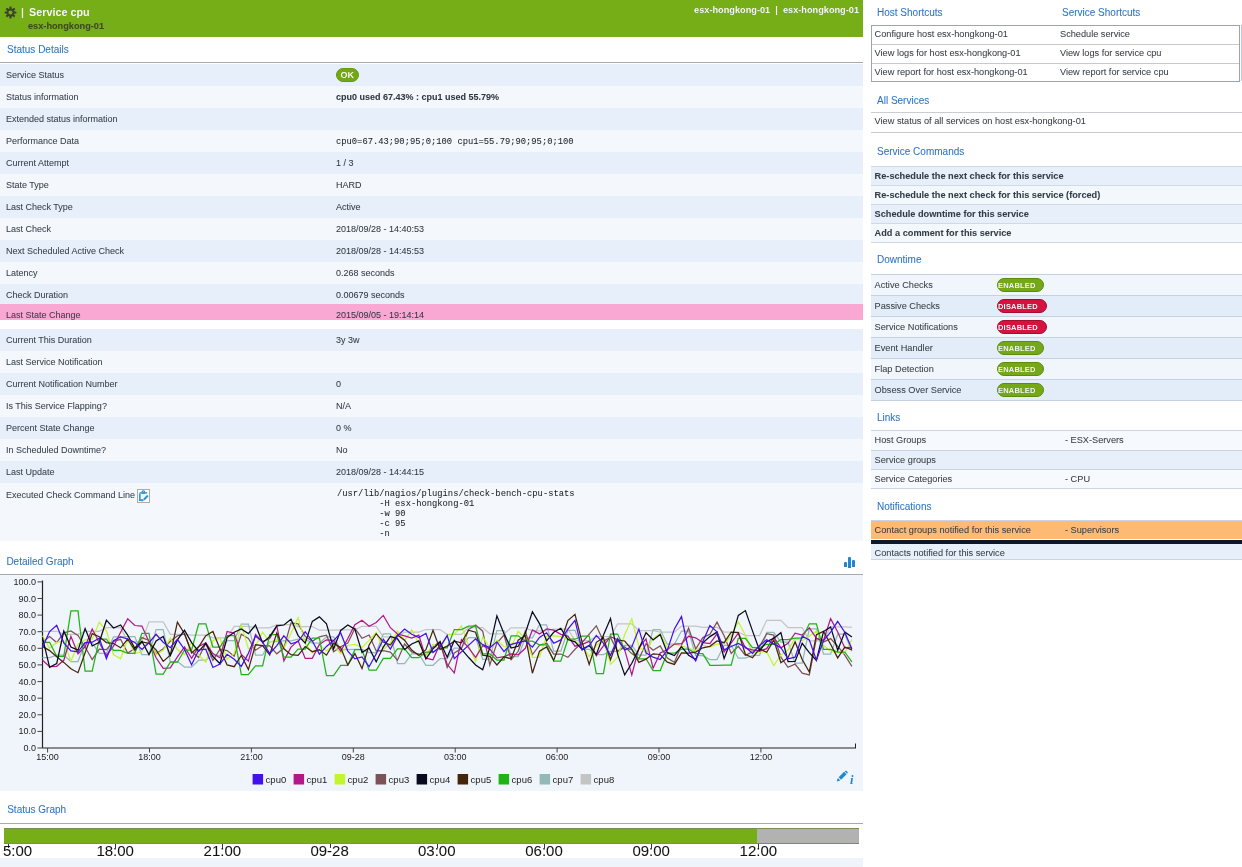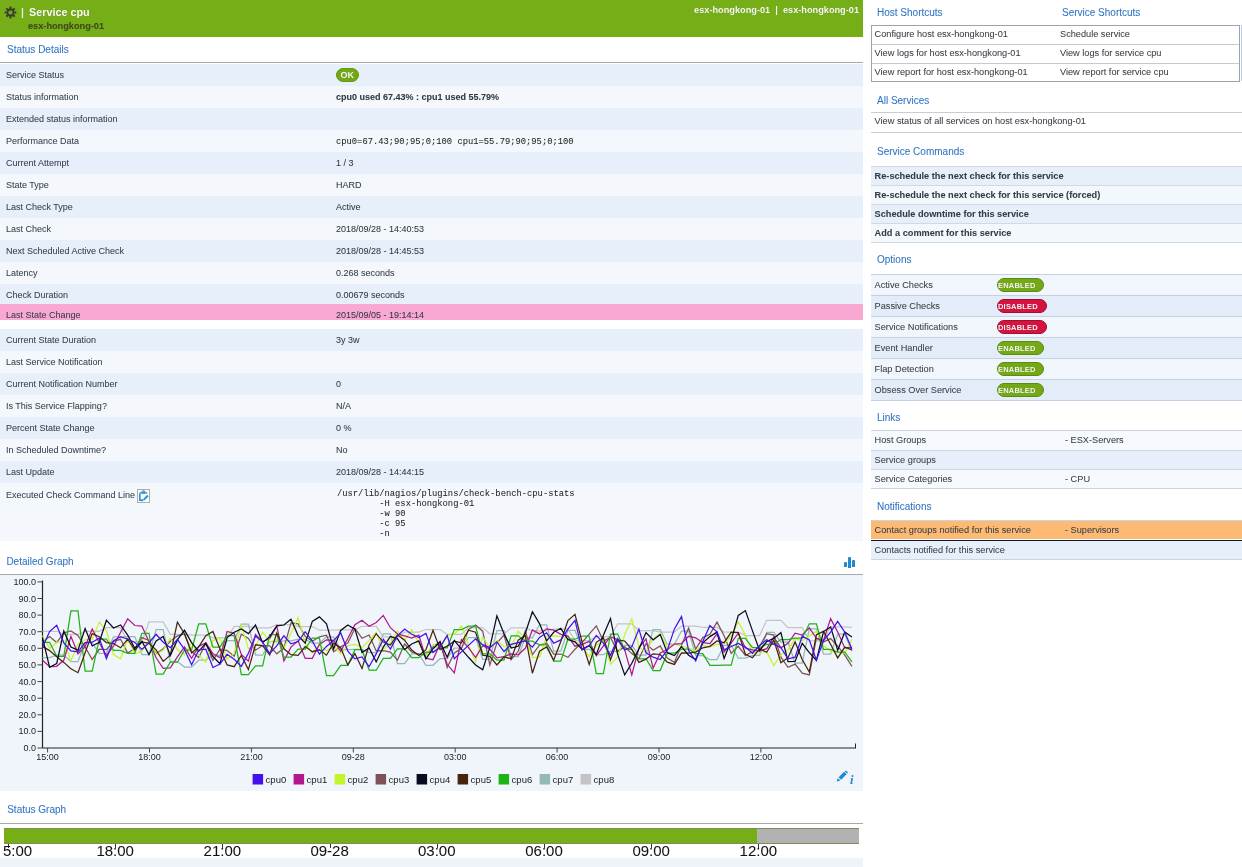--- a/index.html
+++ b/index.html
@@ -85,21 +85,21 @@
     </div>
     <div class="lrow" style="top:284.4px;height:22.08px;background:#e6effa;line-height:22.08px">
       <span class="lab">Check Duration</span>
       <span class="val">0.00679 seconds</span>
     </div>
     <div class="lrow" style="top:304px;height:16px;background:#f9a8d4;line-height:22.08px">
       <span class="lab">Last State Change</span>
       <span class="val">2015/09/05 - 19:14:14</span>
     </div>
     <div class="lrow" style="top:328.6px;height:22.08px;background:#e6effa;line-height:22.08px">
-      <span class="lab">Current State Duration</span>
+      <span class="lab">Current This Duration</span>
       <span class="val">3y 3w</span>
     </div>
     <div class="lrow" style="top:350.6px;height:22.08px;background:#f4f8fd;line-height:22.08px">
       <span class="lab">Last Service Notification</span>
       <span class="val"></span>
     </div>
     <div class="lrow" style="top:372.7px;height:22.08px;background:#e6effa;line-height:22.08px">
       <span class="lab">Current Notification Number</span>
       <span class="val">0</span>
     </div>
@@ -276,21 +276,21 @@
     <div class="rrow bold" style="left:871px;top:184.5px;width:371px;height:19px;line-height:19px;background:#f3f8fd;border-top:1px solid #d0d9e4;box-sizing:border-box">
       <span style="position:absolute;left:3.6px">Re-schedule the next check for this service (forced)</span>
     </div>
     <div class="rrow bold" style="left:871px;top:203.5px;width:371px;height:19px;line-height:19px;background:#e6effa;border-top:1px solid #d0d9e4;box-sizing:border-box">
       <span style="position:absolute;left:3.6px">Schedule downtime for this service</span>
     </div>
     <div class="rrow bold" style="left:871px;top:222.5px;width:371px;height:19px;line-height:19px;background:#f3f8fd;border-top:1px solid #d0d9e4;box-sizing:border-box">
       <span style="position:absolute;left:3.6px">Add a comment for this service</span>
     </div>
     <div class="hline" style="left:871px;top:241.5px;width:371px;background:#d0d9e4"></div>
-    <div class="hd" style="left:877px;top:252.2px;width:200px">Options</div>
+    <div class="hd" style="left:877px;top:252.2px;width:200px">Downtime</div>
     <div class="rrow" style="left:871px;top:273.5px;width:371px;height:21px;line-height:21px;background:#f0f6fc;border-top:1px solid #c5d1df;box-sizing:border-box">
       <span style="position:absolute;left:3.6px">Active Checks</span>
       <span class="pill pg">ENABLED</span>
     </div>
     <div class="rrow" style="left:871px;top:294.5px;width:371px;height:21px;line-height:21px;background:#e3edf9;border-top:1px solid #c5d1df;box-sizing:border-box">
       <span style="position:absolute;left:3.6px">Passive Checks</span>
       <span class="pill pr">DISABLED</span>
     </div>
     <div class="rrow" style="left:871px;top:315.5px;width:371px;height:21px;line-height:21px;background:#f0f6fc;border-top:1px solid #c5d1df;box-sizing:border-box">
       <span style="position:absolute;left:3.6px">Service Notifications</span>
@@ -321,17 +321,17 @@
     <div class="rrow" style="left:871px;top:468.9px;width:371px;height:19.3px;line-height:19.3px;background:#f6f9fd;border-top:1px solid #ccd5df;box-sizing:border-box">
       <span style="position:absolute;left:3.6px">Service Categories</span>
       <span style="position:absolute;left:194px">- CPU</span>
     </div>
     <div class="hline" style="left:871px;top:488.2px;width:371px;background:#ccd5df"></div>
     <div class="hd" style="left:877px;top:499.2px;width:200px">Notifications</div>
     <div class="rrow" style="left:871px;top:520.3px;width:371px;height:19.2px;line-height:19.2px;background:#fdba74;border-top:1px solid #ccd5df;box-sizing:border-box">
       <span style="position:absolute;left:3.6px">Contact groups notified for this service</span>
       <span style="position:absolute;left:194px">- Supervisors</span>
     </div>
-    <div class="rrow" style="left:871px;top:539.5px;width:371px;height:19.2px;line-height:19.2px;background:#e7f0fa;border-top:1px solid #0f172a;box-sizing:border-box">
+    <div class="rrow" style="left:871px;top:539.5px;width:371px;height:19.2px;line-height:19.2px;background:#e7f0fa;border-top:4px solid #0f172a;box-sizing:border-box">
       <span style="position:absolute;left:3.6px">Contacts notified for this service</span>
       <span style="position:absolute;left:194px"></span>
     </div>
     <div class="hline" style="left:871px;top:558.7px;width:371px;background:#ccd5df"></div>
 </div>
 </body></html>

